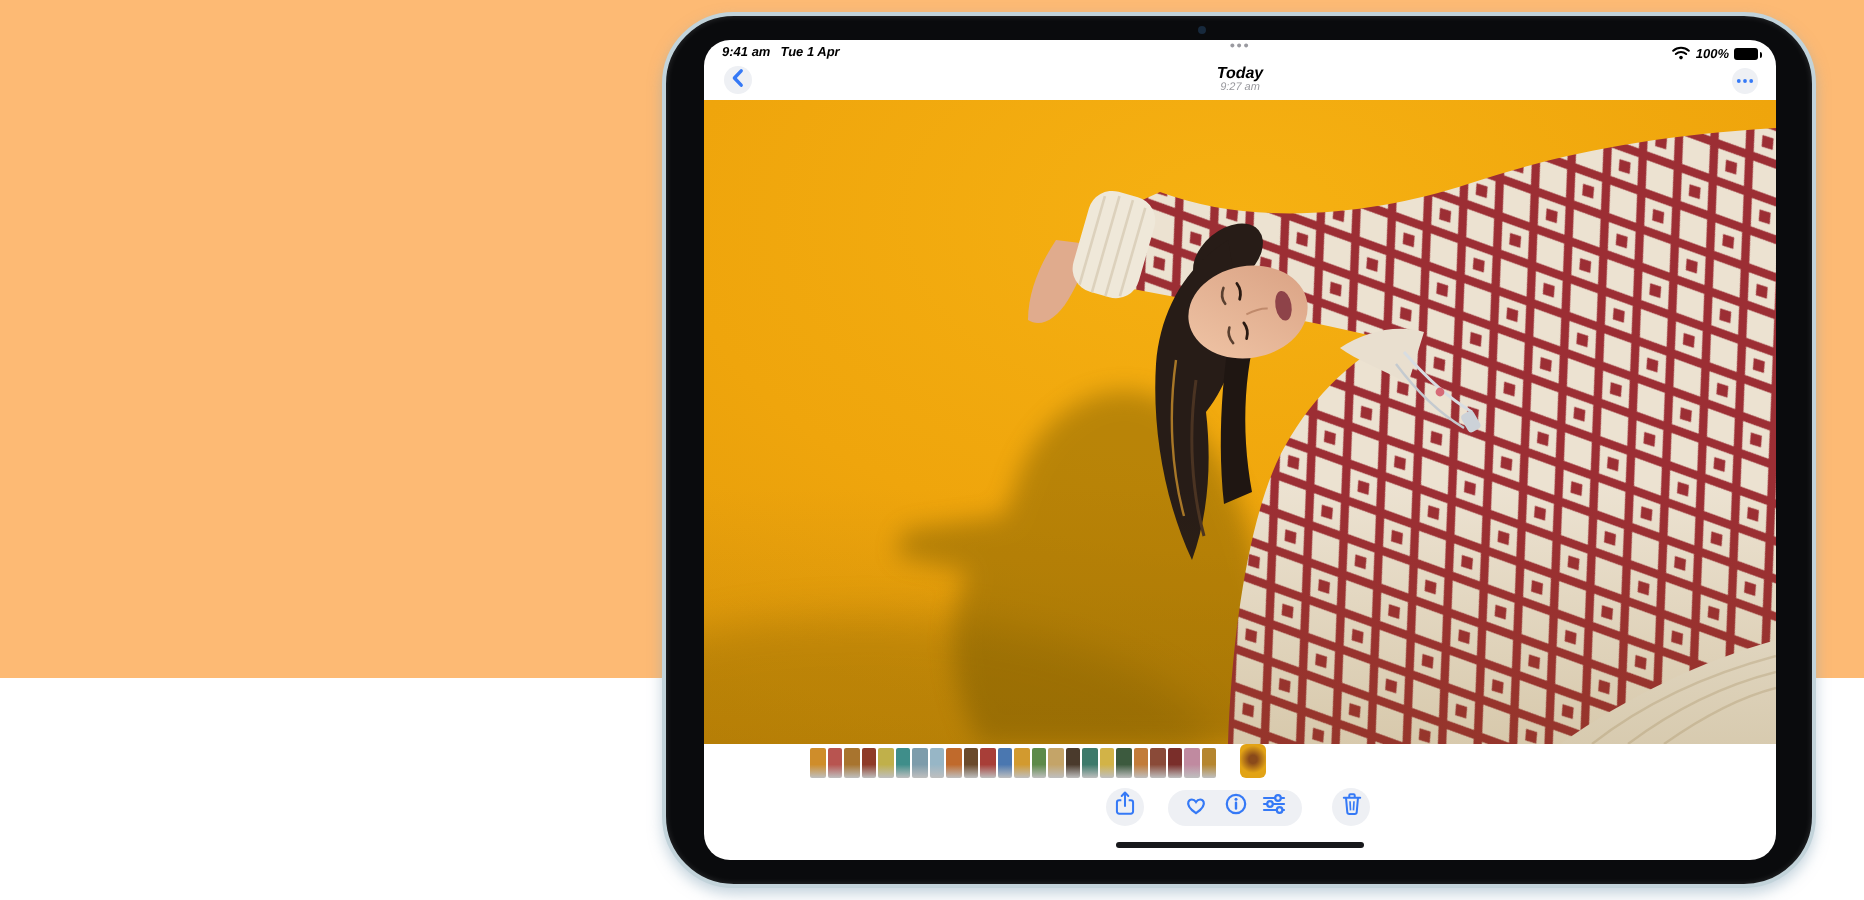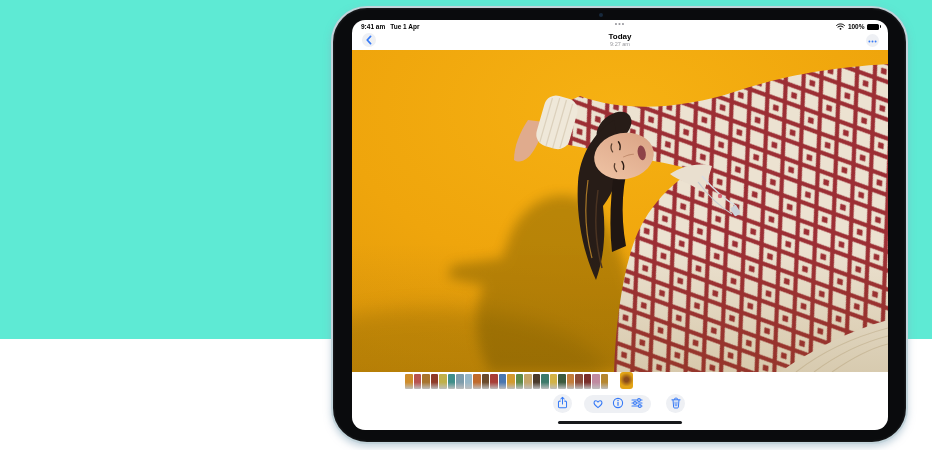--- a/index.html
+++ b/index.html
@@ -1,17 +1,17 @@
 <!DOCTYPE html>
 <html><head>
 <meta charset="utf-8">
 <style>
   html,body{margin:0;padding:0;width:932px;height:450px;overflow:hidden;background:#fff;
     font-family:"Liberation Sans",sans-serif;}
-  .stage{position:relative;width:932px;height:339px;background:#5eead4;}
+  .stage{position:relative;width:932px;height:339px;background:#fdba74;font-style:italic;}
 
   
   .ipad{position:absolute;left:331px;top:6px;width:577px;height:438px;box-sizing:border-box;
     background:#0a0b0d;border:2px solid #c2d3da;border-radius:36px;
     box-shadow:0 3px 7px rgba(140,170,190,.5), inset 0 0 3px rgba(255,255,255,.15);}
   .camera-dot{position:absolute;left:266px;top:5px;width:4px;height:4px;border-radius:50%;
     background:#17293c;}
   .screen{position:absolute;left:352px;top:20px;width:536px;height:410px;background:#fff;
     border-radius:13px;overflow:hidden;}
 

